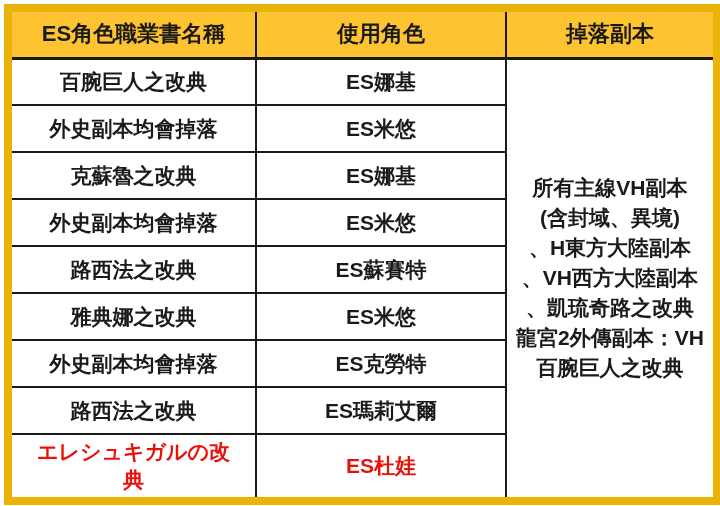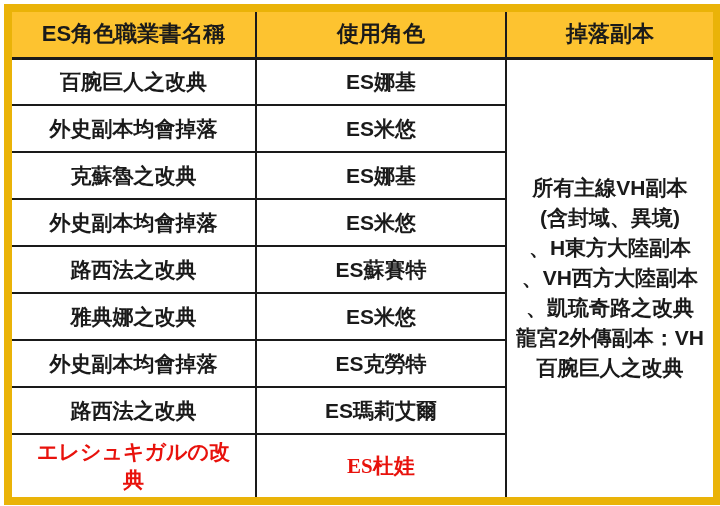--- a/index.html
+++ b/index.html
@@ -32,21 +32,21 @@
   .book-table thead th {
     background: #fdc330;
     height: 50px;
     font-size: 22px;
     border-bottom: 3px solid #1a1a1a;
   }
   .col-book { width: 242px; }
   .col-char { width: 244px; }
   .col-drop { width: 206px; }
   .book-table tbody tr { height: 47px; }
-  .book-table tbody tr.tall-row { height: 67px; font-family: Liberation Serif, serif; }
+  .book-table tbody tr.tall-row { height: 67px; }
   .book-table tbody td {
     font-size: 21px;
     line-height: 28px;
     background: #ffffff;
   }
   td.cell-book {
     padding: 0 24px;
     word-break: break-all;
   }
   tr.highlight td {

